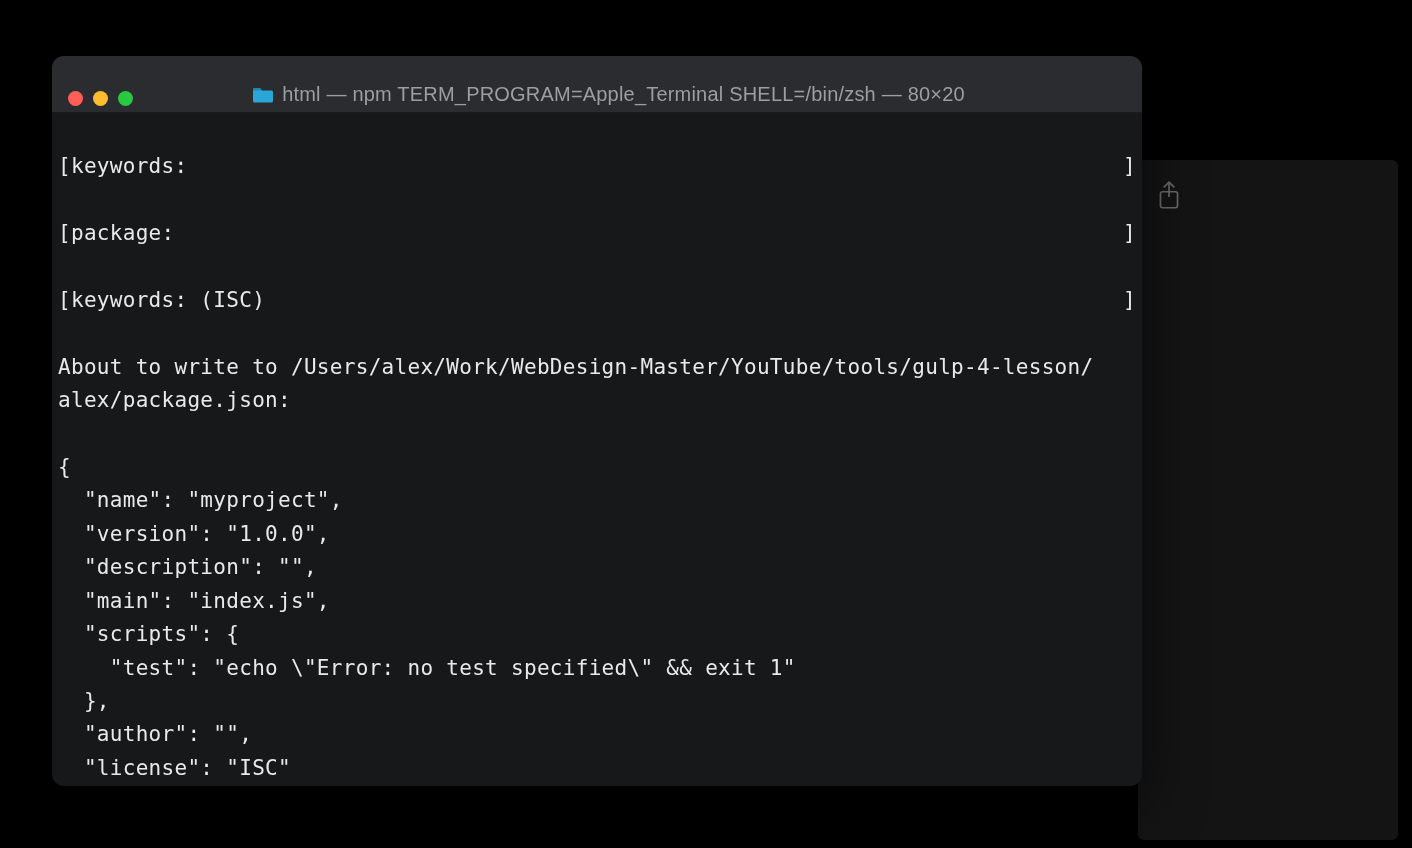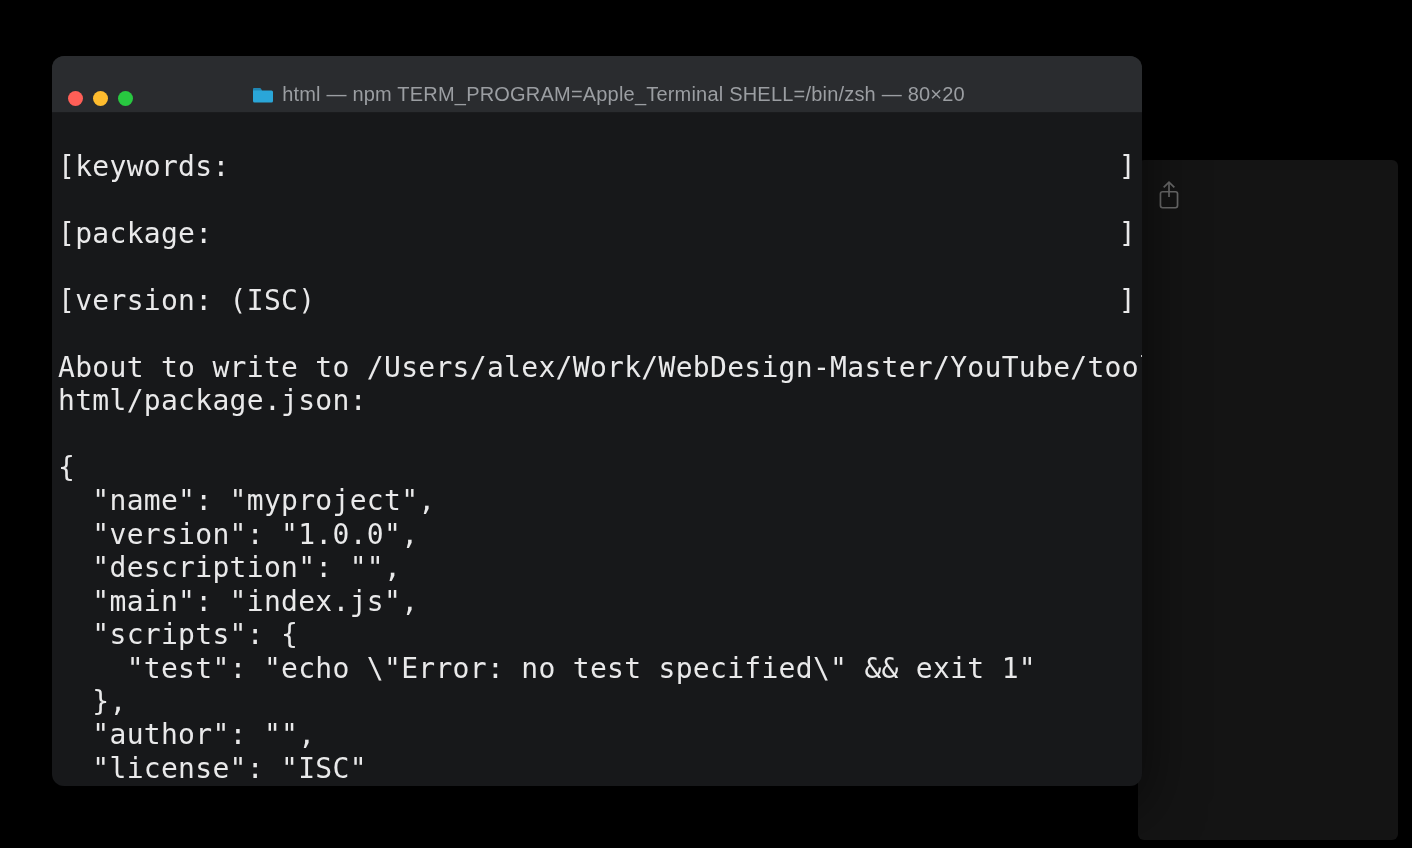--- a/index.html
+++ b/index.html
@@ -76,21 +76,21 @@
     font-size:20px;
     font-weight:400;
     letter-spacing:0.2px;
     margin-left:-60px; 
   }
   .folder-icon svg{display:block;}
   .term-body{
     flex:1;
     padding:4px 6px 8px 6px;
     color:#e9e9ea;
-    font-size:28px;
+    font-size:21px;
     line-height:33.4px;
     white-space:pre;
     overflow:hidden;
     font-weight:500;
     letter-spacing:0.3px;
   }
   .line{
     display:flex;
   }
   .line .left{flex:0 0 auto;}
@@ -123,23 +123,23 @@
             <path d="M1 3.5 Q1 2 2.5 2 H8 L10 4.5 H1 Z" fill="#1f86b3"></path>
           </svg>
         </span>
         <span>html — npm TERM_PROGRAM=Apple_Terminal SHELL=/bin/zsh — 80×20</span>
       </div>
     </div>
 
     <div class="term-body">
 <div class="line"><span class="left">[keywords:</span><span class="right">]</span></div>
 <div class="line"><span class="left">[package:</span><span class="right">]</span></div>
-<div class="line"><span class="left">[version: (ISC)</span><span class="right">]</span></div>
+<div class="line"><span class="left">[keywords: (ISC)</span><span class="right">]</span></div>
 <span>About to write to /Users/alex/Work/WebDesign-Master/YouTube/tools/gulp-4-lesson/</span>
-<span>html/package.json:</span>
+<span>alex/package.json:</span>
 
 <span>{</span>
 <span>  "name": "myproject",</span>
 <span>  "version": "1.0.0",</span>
 <span>  "description": "",</span>
 <span>  "main": "index.js",</span>
 <span>  "scripts": {</span>
 <span>    "test": "echo \"Error: no test specified\" &amp;&amp; exit 1"</span>
 <span>  },</span>
 <span>  "author": "",</span>

